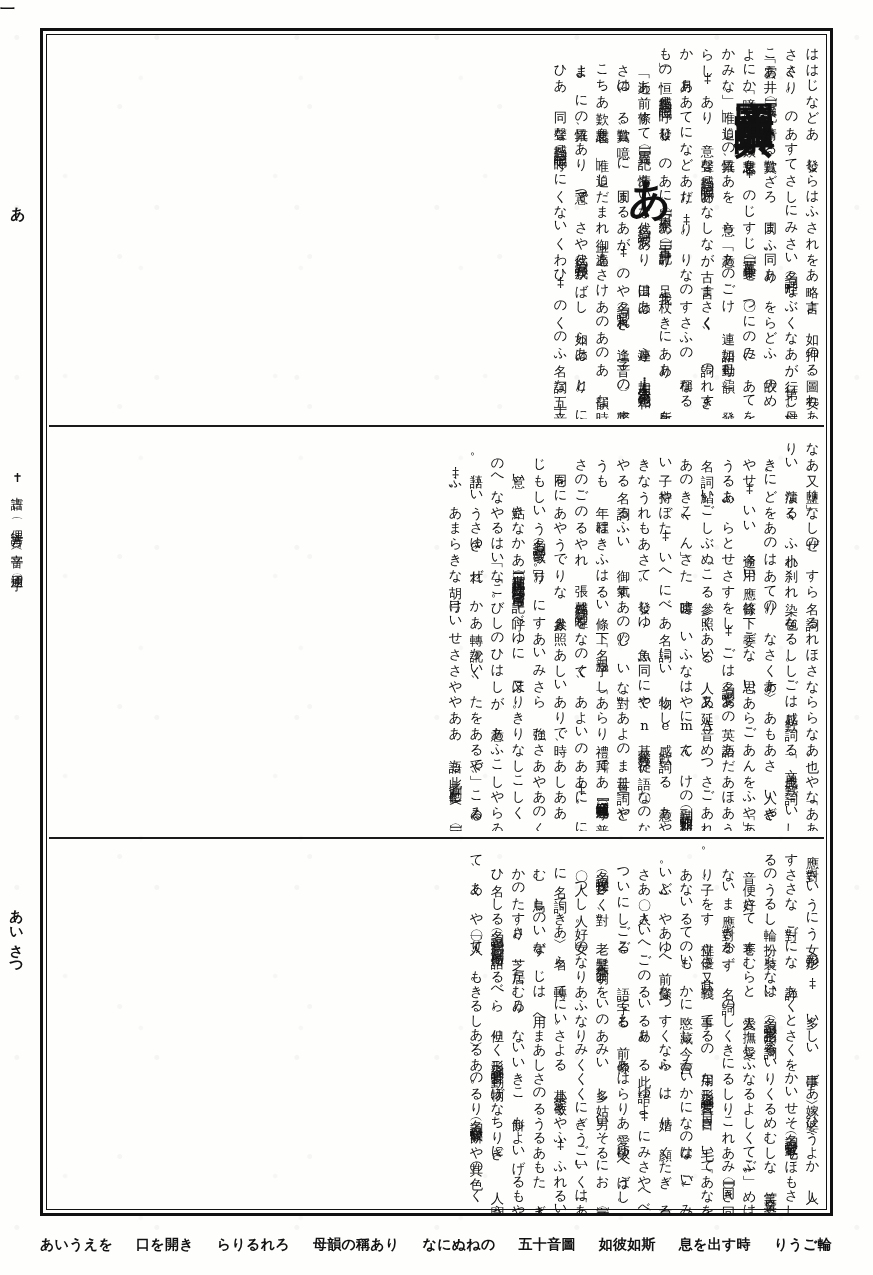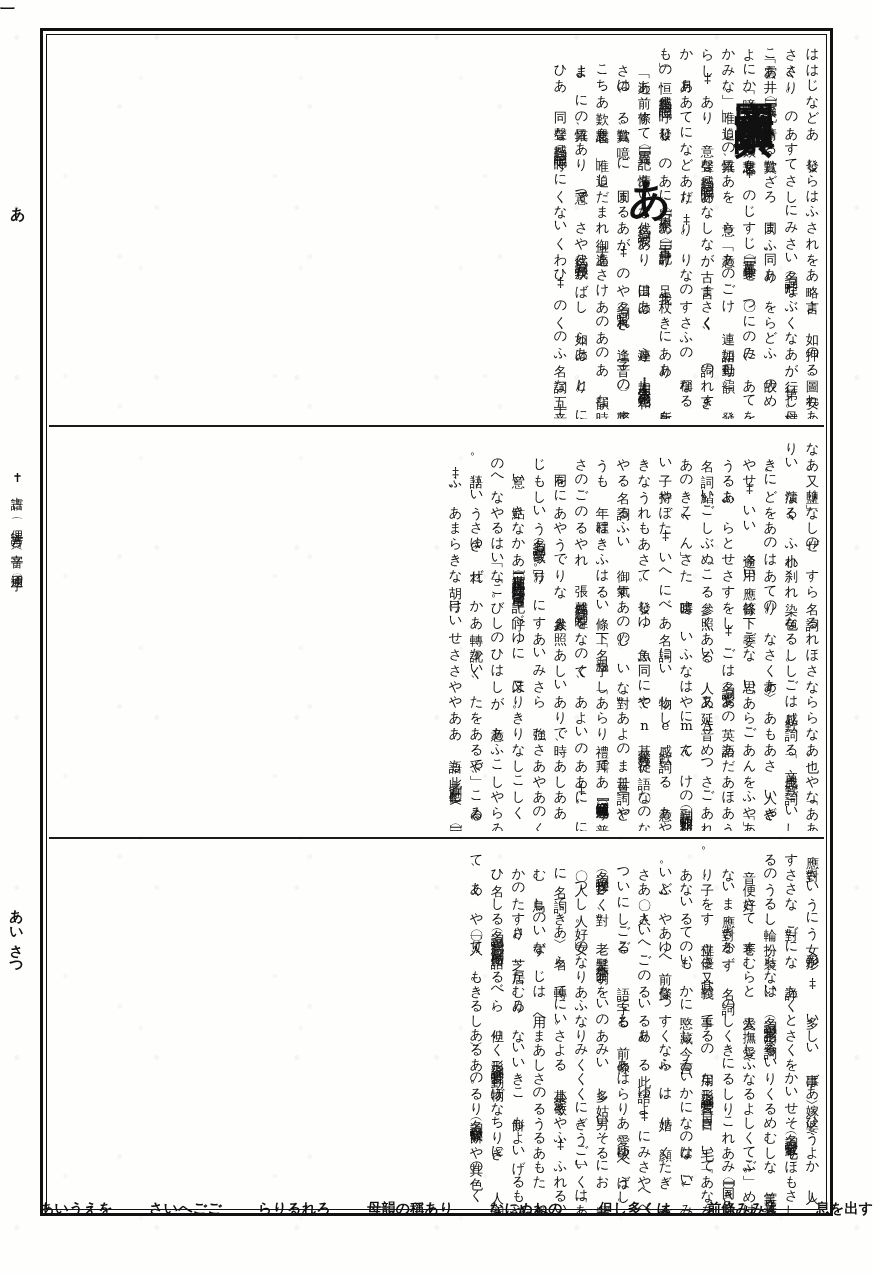--- a/index.html
+++ b/index.html
@@ -83,23 +83,23 @@
     position:absolute;left:8px;
     writing-mode:vertical-rl;text-orientation:upright;
     font-size:13px;letter-spacing:.1em;font-weight:bold;
   }
   #m-kana{top:196px;font-size:15px;}
   #m-legend{top:470px;font-size:12.5px;font-weight:normal;letter-spacing:.12em;}
   #m-word{top:900px;font-size:14px;}
   #m-pageno{top:1118px;left:12px;font-size:15px;writing-mode:horizontal-tb;font-weight:bold;}
   
   #index{
-    position:absolute;left:40px;top:1196px;width:800px;height:26px;
+    position:absolute;left:40px;top:1232px;width:800px;height:26px;
     display:flex;flex-direction:row-reverse;align-items:center;
-    justify-content:flex-start;gap:36px;
+    justify-content:flex-start;gap:23px;
     font-size:14px;font-weight:bold;letter-spacing:.02em;
     font-family:"DejaVu Sans","Liberation Sans",sans-serif;
     direction:rtl;
   }
   #index .grp{white-space:nowrap;}
 </style>
 </head>
 <body>
 
 <div id="page">
@@ -156,22 +156,22 @@
 〈あいと　名詞（愛讃）　愛撫して愍藏するものないへり。但し多くは、人の事についていふに用ゐらる。
 ‡あいと　名詞　いかなる字をあてはむべきか、詳ならず、又其義も、前條の語より轉じたるものならむか、さいへごご、是亦分明ならず。芝居にて、女形に扮裝する俳優のゆへる髮の名なり。〇［劇場新語］「りうご輪、卷き立てあいご老女」。
 〈あいさ　名詞（愛想）　〇人に對して應對するやさしく、人好きのするやうなるさまをいふ。〇人に對してしたしく、いさう好い子、など。
 あいさつ　名詞　鳥の名、あささの音便なり。
 あいさつ　名詞（挨拶）　〇人にむかひて、應對する</div>
     </div>
   </div>
 
   <div id="index">
       <span class="grp">あいうえを</span>
-      <span class="grp">さいへごご</span>
+      <span class="grp">口を開き</span>
       <span class="grp">らりるれろ</span>
       <span class="grp">母韻の稱あり</span>
       <span class="grp">なにぬねの</span>
-      <span class="grp">但し多くは</span>
-      <span class="grp">前條みみよ</span>
+      <span class="grp">五十音圖</span>
+      <span class="grp">如彼如斯</span>
       <span class="grp">息を出す時</span>
       <span class="grp">りうご輪</span>
     </div>
 </div>
 
 </body></html>

